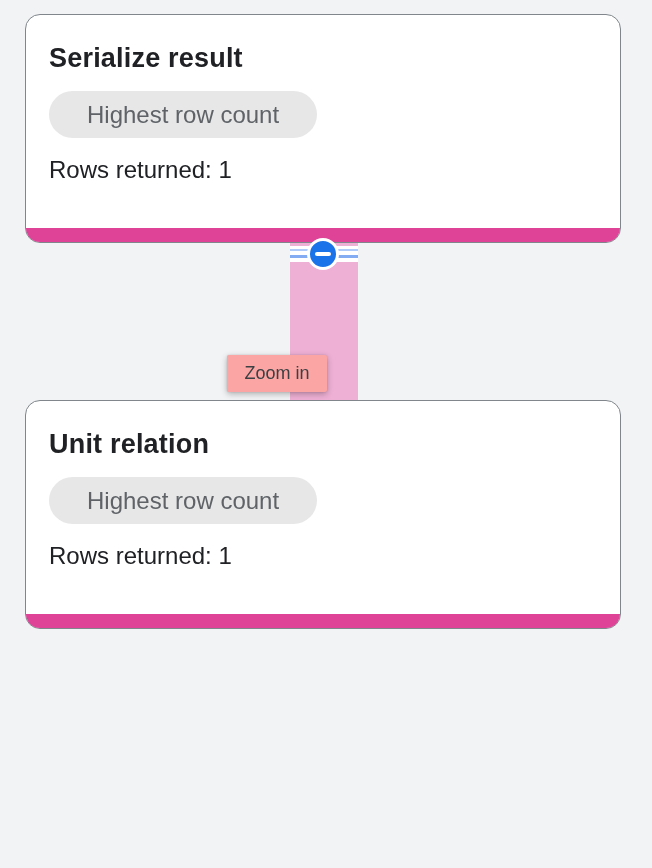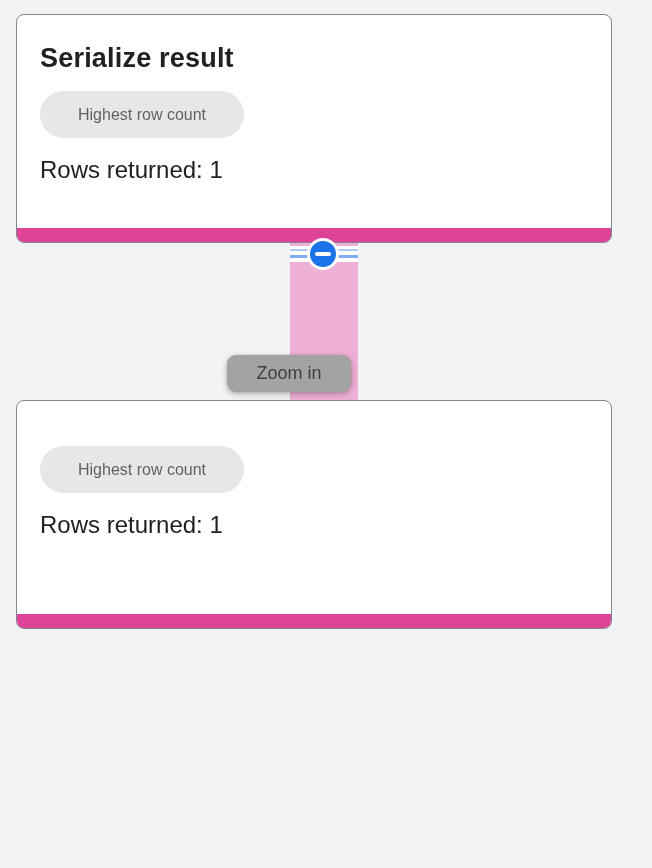--- a/index.html
+++ b/index.html
@@ -10,25 +10,25 @@
     overflow: hidden;
   }
   .canvas {
     position: relative;
     width: 652px; height: 868px;
   }
 
   
   .node-card {
     position: absolute;
-    left: 16px;
+    left: 25px;
     width: 596px; height: 229px;
     background: #ffffff;
     border: 1.5px solid #80868b;
-    border-radius: 8px;
+    border-radius: 15px;
     overflow: hidden;
     z-index: 2;
     cursor: pointer;
   }
   .node-card.first  { top: 14px; }
   .node-card.second { top: 400px; }
 
   .node-inner { padding: 28px 23px 0 23px; }
 
   .node-title {
@@ -40,21 +40,21 @@
   }
   .node-badge {
     display: inline-flex;
     align-items: center;
     margin-top: 17px;
     height: 47px;
     padding: 0 38px;
     border-radius: 24px;
     background: #e7e7e7;
     color: #5f6368;
-    font-size: 16px;
+    font-size: 24px;
     white-space: nowrap;
   }
   .node-rows {
     margin-top: 18px;
     font-size: 24px;
     color: #202124;
   }
   .node-bar {
     position: absolute;
     left: 0; right: 0; bottom: 0;
@@ -101,23 +101,23 @@
     width: 16px; height: 4px;
     transform: translate(-50%, -50%);
     background: #ffffff;
     border-radius: 2px;
   }
 
   
   .tooltip {
     position: absolute;
     left: 227px; top: 355px;
-    width: 124px; height: 37px;
-    background: #a3a3a3;
-    border-radius: 9px;
+    width: 100px; height: 37px;
+    background: #fca5a5;
+    border-radius: 2px;
     box-shadow: 0 2px 6px rgba(0,0,0,0.28), 0 0 2px rgba(0,0,0,0.12);
     display: flex;
     align-items: center;
     justify-content: center;
     font-size: 18px;
     color: #3c4043;
     z-index: 5;
   }
 </style>
 </head>
@@ -131,20 +131,21 @@
     <div class="node-inner">
       <div class="node-title">Serialize result</div>
       <div class="node-badge">Highest row count</div>
       <div class="node-rows">Rows returned: 1</div>
     </div>
     <div class="node-bar"></div>
   </div>
 
   <div class="node-card second">
     <div class="node-inner">
+      <div class="node-title">Unit relation</div>
       <div class="node-badge">Highest row count</div>
       <div class="node-rows">Rows returned: 1</div>
     </div>
     <div class="node-bar"></div>
   </div>
 
   <div class="edge-band"></div>
   <div class="collapse-button">
     <span class="minus-glyph"></span>
   </div>

